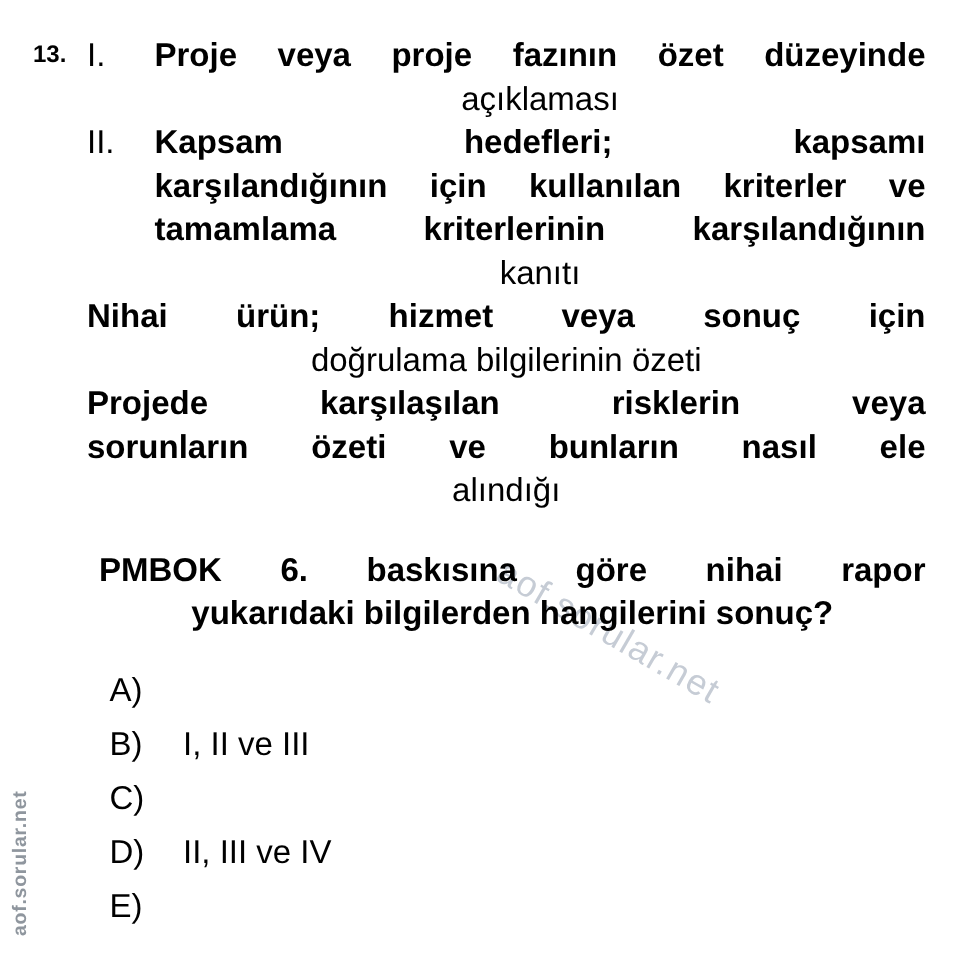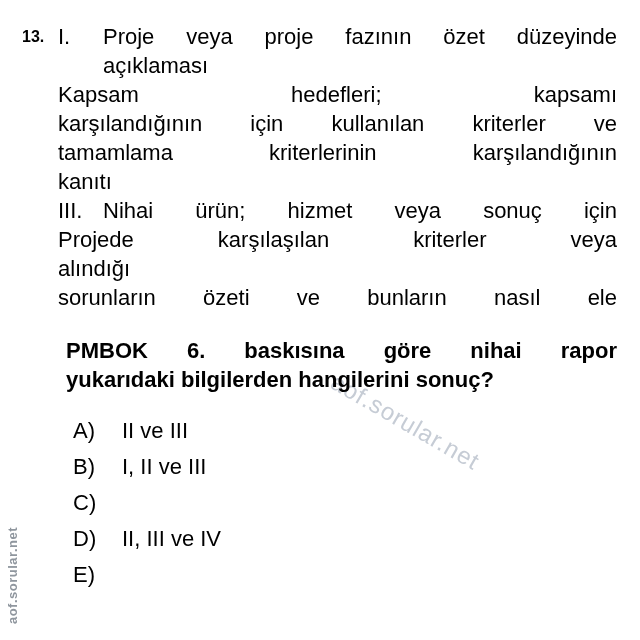--- a/index.html
+++ b/index.html
@@ -23,22 +23,22 @@
   }
   .list { flex: 1; min-width: 0; }
   .item { display: flex; }
   .numeral {
     flex: 0 0 45px;
     width: 45px;
     font-size: 22px;
     line-height: 29px;
   }
   .lines { flex: 1; min-width: 0; }
-  .ln { font-size: 22px; line-height: 29px; white-space: normal; }
-  .just { text-align: justify; text-align-last: justify; }
+  .ln { font-size: 22px; line-height: 29px; white-space: normal; text-align: center; }
+  .just { text-align: justify; text-align-last: justify; font-weight: bold; }
   .stem {
     margin-top: 24px;
     margin-left: 44px;
     font-weight: bold;
   }
   .options { margin-top: 22px; margin-left: 51px; }
   .opt { display: flex; margin-bottom: 7px; }
   .letter { flex: 0 0 49px; width: 49px; font-size: 22px; line-height: 29px; }
   .otext { font-size: 22px; line-height: 29px; }
   .wm-diagonal {
@@ -86,56 +86,56 @@
 
         <div class="item">
           <div class="numeral">I.</div>
           <div class="lines">
             <div class="ln just">Proje veya proje fazının özet düzeyinde</div>
             <div class="ln">açıklaması</div>
           </div>
         </div>
 
         <div class="item">
+          <div class="numeral">II.</div>
           <div class="lines">
             <div class="ln just">Kapsam hedefleri; kapsamı</div>
             <div class="ln just">karşılandığının için kullanılan kriterler ve</div>
             <div class="ln just">tamamlama kriterlerinin karşılandığının</div>
             <div class="ln">kanıtı</div>
           </div>
         </div>
 
         <div class="item">
-          <div class="numeral">III.</div>
           <div class="lines">
             <div class="ln just">Nihai ürün; hizmet veya sonuç için</div>
+            <div class="ln">doğrulama bilgilerinin özeti</div>
           </div>
         </div>
 
         <div class="item">
           <div class="lines">
-            <div class="ln just">Projede karşılaşılan kriterler veya</div>
+            <div class="ln just">Projede karşılaşılan risklerin veya</div>
+            <div class="ln just">sorunların özeti ve bunların nasıl ele</div>
             <div class="ln">alındığı</div>
-            <div class="ln just">sorunların özeti ve bunların nasıl ele</div>
           </div>
         </div>
 
       </div>
     </div>
 
     <div class="stem">
       <div class="ln just">PMBOK 6. baskısına göre nihai rapor</div>
       <div class="ln">yukarıdaki bilgilerden hangilerini sonuç?</div>
     </div>
 
     <div class="options">
 
       <div class="opt">
         <div class="letter">A)</div>
-        <div class="otext">II ve III</div>
       </div>
 
       <div class="opt">
         <div class="letter">B)</div>
         <div class="otext">I, II ve III</div>
       </div>
 
       <div class="opt">
         <div class="letter">C)</div>
       </div>

